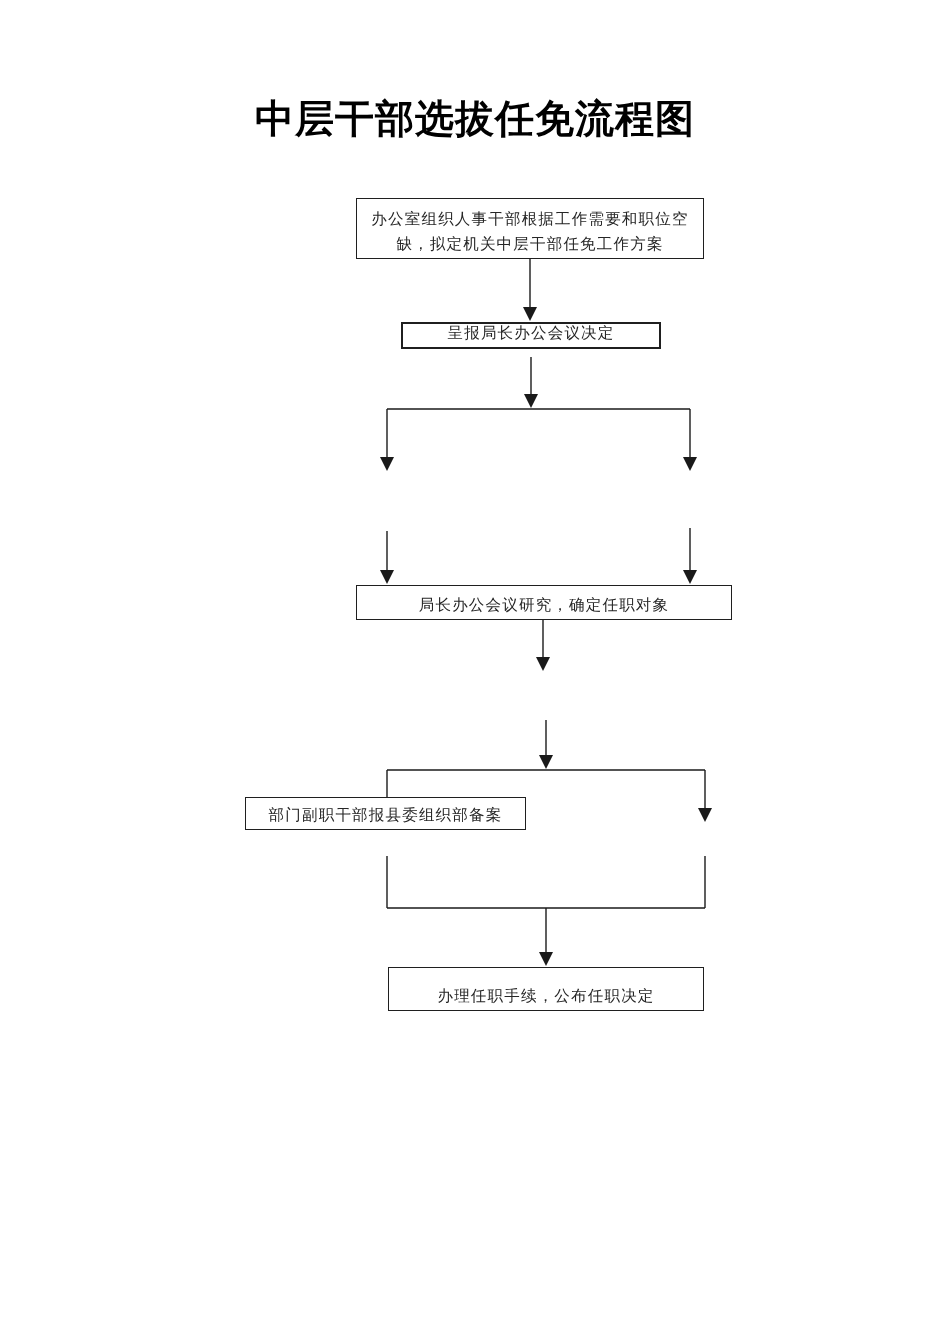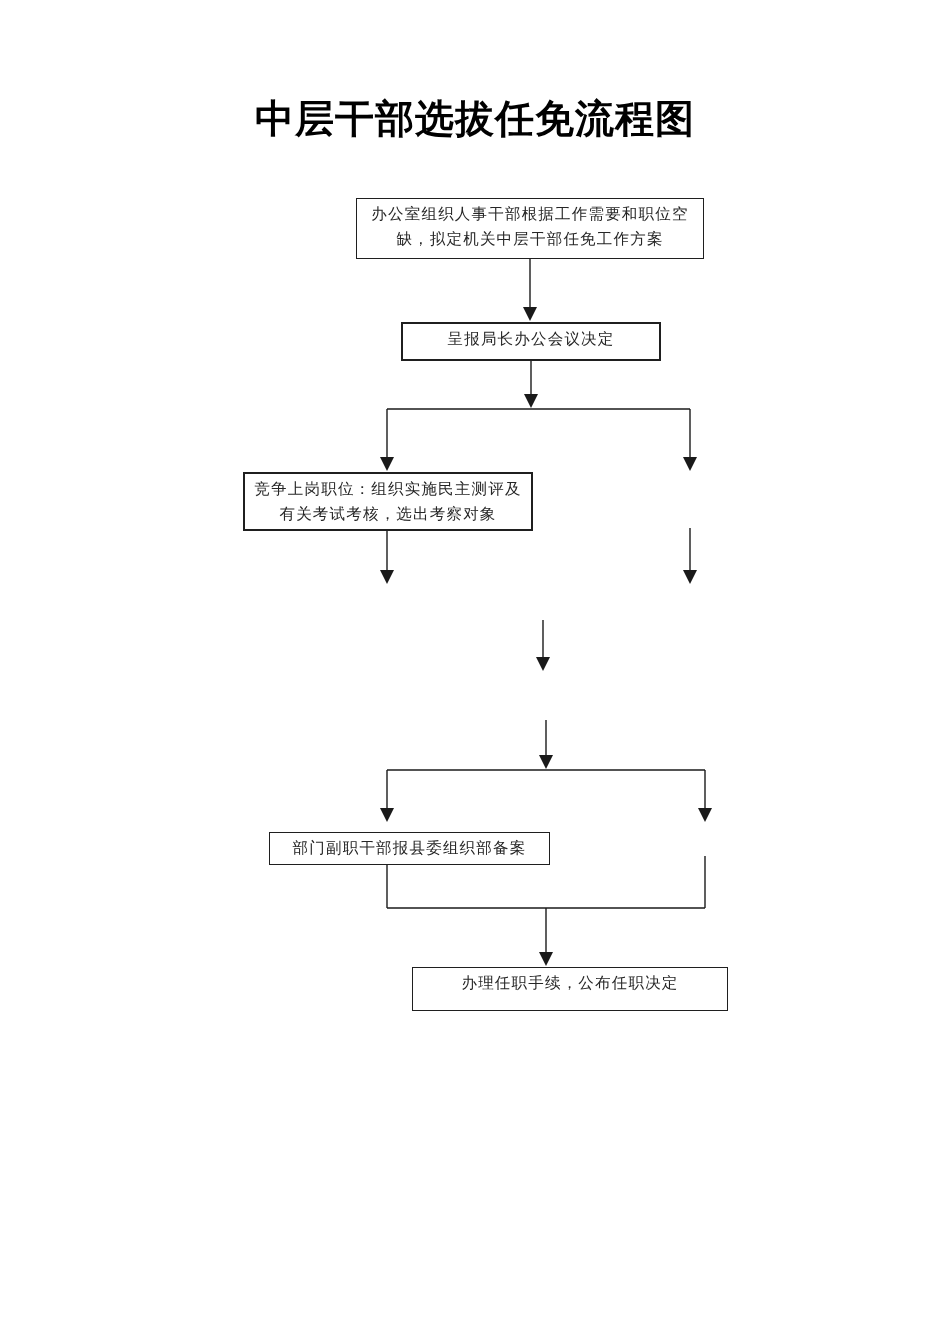--- a/index.html
+++ b/index.html
@@ -34,39 +34,39 @@
     width: 950px;
     height: 1344px;
   }
   .node {
     position: absolute;
     box-sizing: border-box;
     border-style: solid;
     border-color: #1f1f1f;
     background: #ffffff;
     display: flex;
-    align-items: flex-start;
+    align-items: flex-end;
     justify-content: center;
     text-align: center;
     font-size: 15.5px;
     letter-spacing: 1.2px;
     line-height: 1.62;
     color: #262626;
     padding: 2px 6px;
   }
   
   .n1  { left: 356px; top: 198px; width: 348px; height: 61px; border-width: 1px; }
-  .n2  { left: 401px; top: 322px; width: 260px; height: 39px; border-width: 2px; }
+  .n2  { left: 401px; top: 322px; width: 260px; height: 27px; border-width: 2px; }
   .n3a { left: 243px; top: 472px; width: 290px; height: 59px; border-width: 2px; }
   .n3b { left: 563px; top: 472px; width: 255px; height: 56px; border-width: 2px; }
   .n4  { left: 356px; top: 585px; width: 376px; height: 35px; border-width: 1.5px; }
   .n5  { left: 401px; top: 672px; width: 290px; height: 48px; border-width: 2px; }
-  .n6a { left: 245px; top: 832px; width: 281px; height: 33px; border-width: 1.5px; margin-left: 24px; }
+  .n6a { left: 245px; top: 797px; width: 281px; height: 33px; border-width: 1.5px; }
   .n6b { left: 573px; top: 823px; width: 270px; height: 33px; border-width: 2px; }
-  .n7  { left: 412px; top: 967px; width: 316px; height: 44px; border-width: 1.5px; }
+  .n7  { left: 388px; top: 967px; width: 316px; height: 44px; border-width: 1.5px; }
 </style>
 </head>
 <body>
 
 <div class="page">
 
   <div class="doc-title">中层干部选拔任免流程图</div>
 
   <svg class="connector-layer" width="950" height="1344" viewBox="0 0 950 1344" xmlns="http://www.w3.org/2000/svg">
     <defs>
@@ -103,25 +103,25 @@
   </svg>
 
   <div class="node n1">
     <span>办公室组织人事干部根据工作需要和职位空缺，拟定机关中层干部任免工作方案</span>
   </div>
 
   <div class="node n2">
     <span>呈报局长办公会议决定</span>
   </div>
 
-  <div class="node n3a">
-    <span>竞争上岗职位：组织实施民主测评及有关考试考核，选出考察对象</span>
-  </div>
 
 
+  <div class="node n4">
+    <span>局长办公会议研究，确定任职对象</span>
+  </div>
 
 
   <div class="node n6a">
     <span>部门副职干部报县委组织部备案</span>
   </div>
 
 
   <div class="node n7">
     <span>办理任职手续，公布任职决定</span>
   </div>

